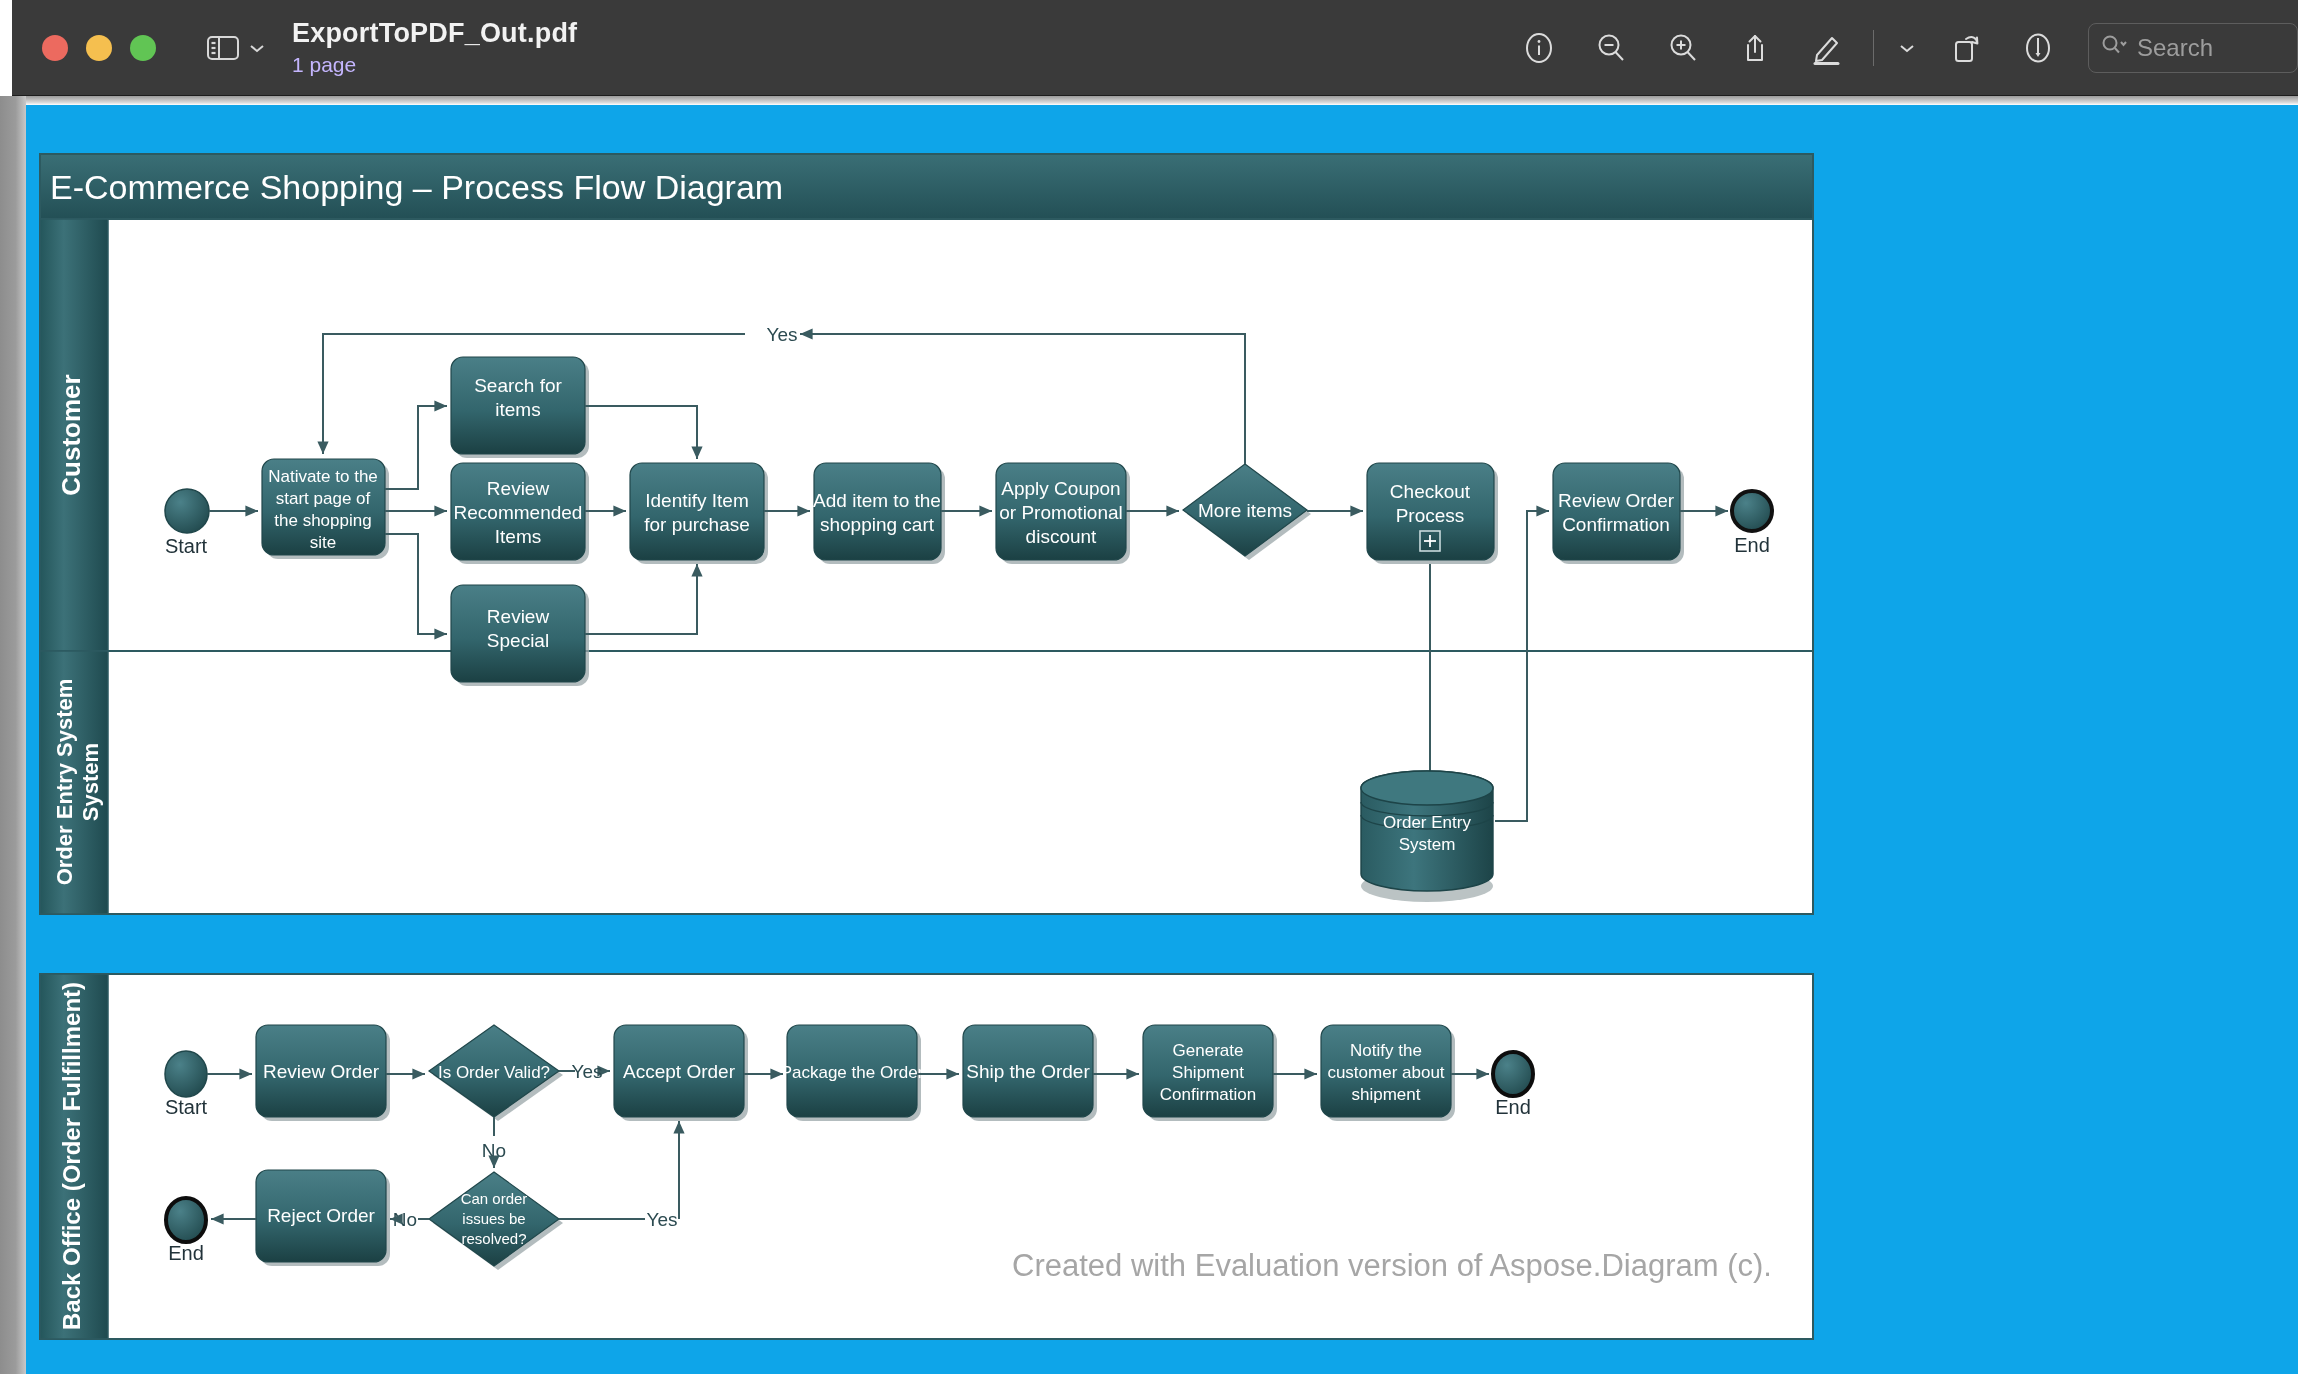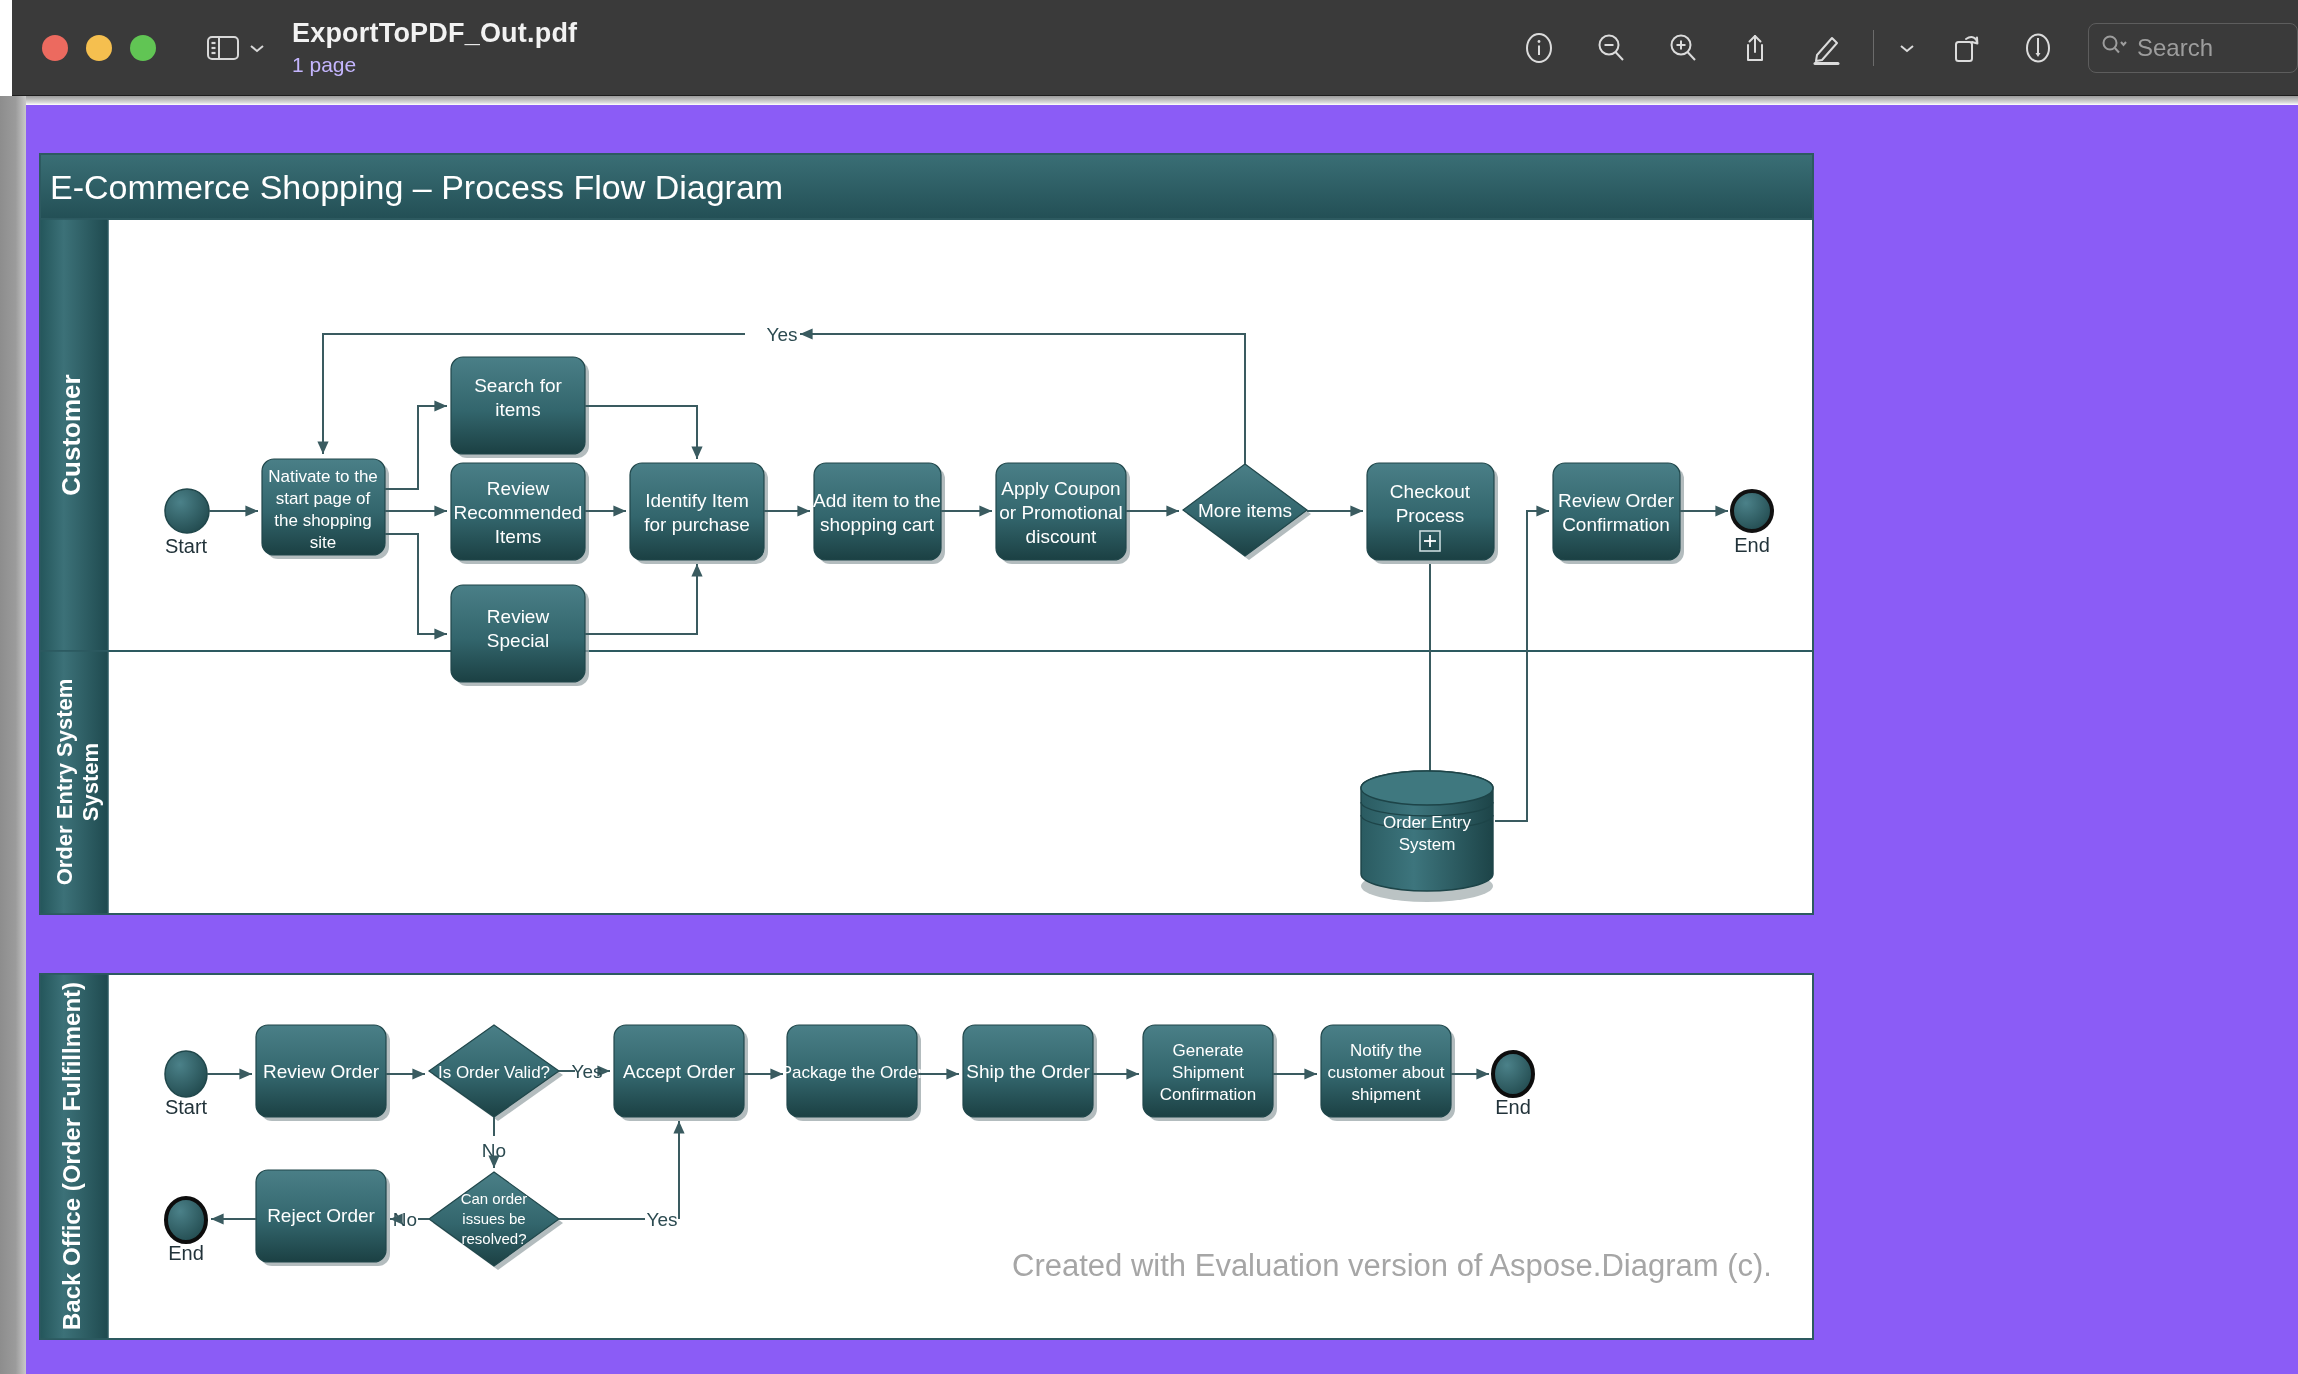--- a/index.html
+++ b/index.html
@@ -27,21 +27,21 @@
   .tbtn{ width:72px; height:72px; display:flex; align-items:center; justify-content:center;
          cursor:pointer; border-radius:6px; }
   .tbtn svg{ display:block; }
   .tsep{ width:1px; height:36px; background:#6b6b6b; margin:0 10px; }
   #search-box{ display:flex; align-items:center; gap:10px; margin-left:14px;
      width:210px; height:50px; border:1px solid #5d5d5d; border-radius:8px; padding:0 12px;
      color:#9d9d9d; font-size:24px; }
   #search-box .sph{ color:#9d9d9d; font-size:24px; }
 
   
-  #canvas{ position:absolute; left:0; top:96px; width:2298px; height:1278px; background:#8b5cf6; }
+  #canvas{ position:absolute; left:0; top:96px; width:2298px; height:1278px; background:#0ea5e9; }
   #left-gutter{ position:absolute; left:0; top:0; width:26px; height:1278px;
                 background:linear-gradient(to right,#8d8d8d,#9b9b9b 60%,#c8c8c8); }
   #top-shadow{ position:absolute; left:26px; top:0; width:2272px; height:9px;
                background:linear-gradient(to bottom,#9a9a9a,#d8d8d8 70%,#ffffff); }
 
   
   #diagram{ position:absolute; left:0; top:0; width:2298px; height:1278px; }
 </style>
 </head>
 <body>

